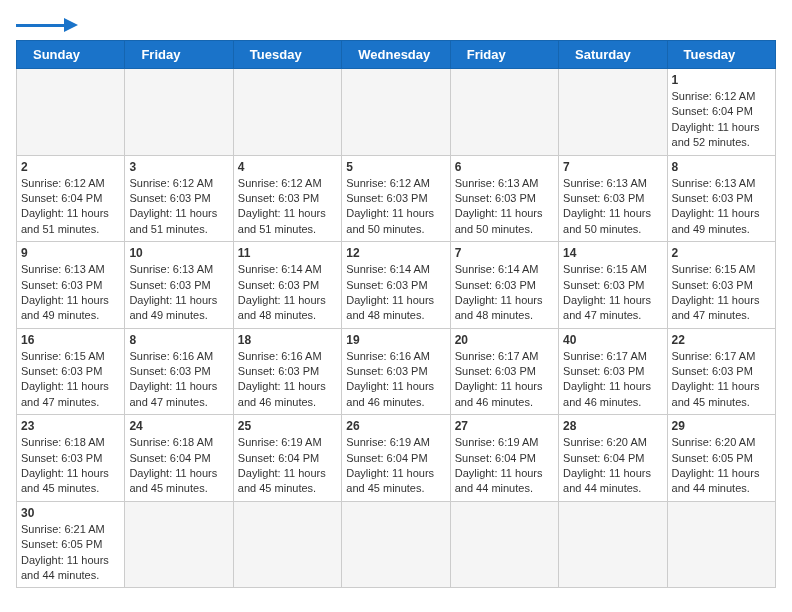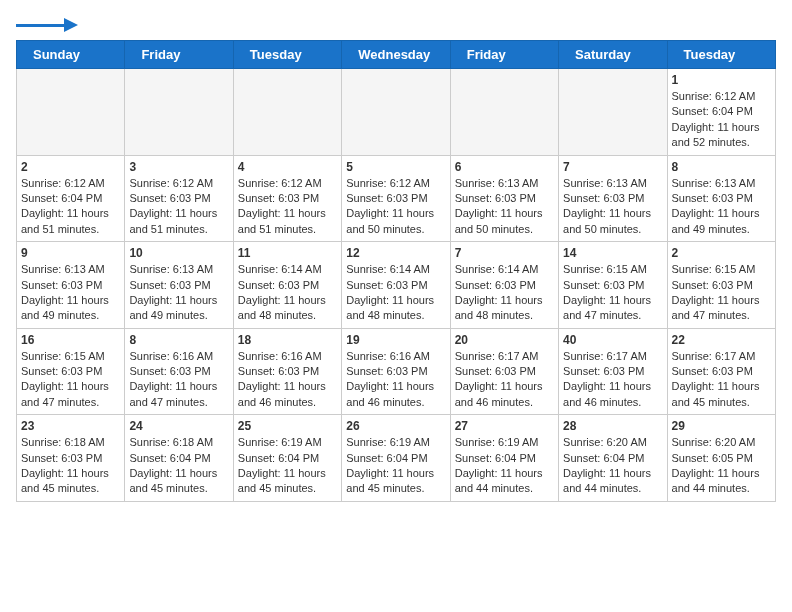--- a/index.html
+++ b/index.html
@@ -299,14 +299,28 @@
 Sunset: 6:04 PM
 Daylight: 11 hours and 44 minutes.</div>
         </td>
         <td>
           <span class="day-number">29</span>
           <div class="day-info" style="white-space: pre-line;">Sunrise: 6:20 AM
 Sunset: 6:05 PM
 Daylight: 11 hours and 44 minutes.</div>
         </td>
       </tr>
+      <tr class="last-row">
+        <td>
+          <span class="day-number">30</span>
+          <div class="day-info" style="white-space: pre-line;">Sunrise: 6:21 AM
+Sunset: 6:05 PM
+Daylight: 11 hours and 44 minutes.</div>
+        </td>
+        <td class="empty"></td>
+        <td class="empty"></td>
+        <td class="empty"></td>
+        <td class="empty"></td>
+        <td class="empty"></td>
+        <td class="empty"></td>
+      </tr>
     </tbody>
 </table>
 
 </body></html>

